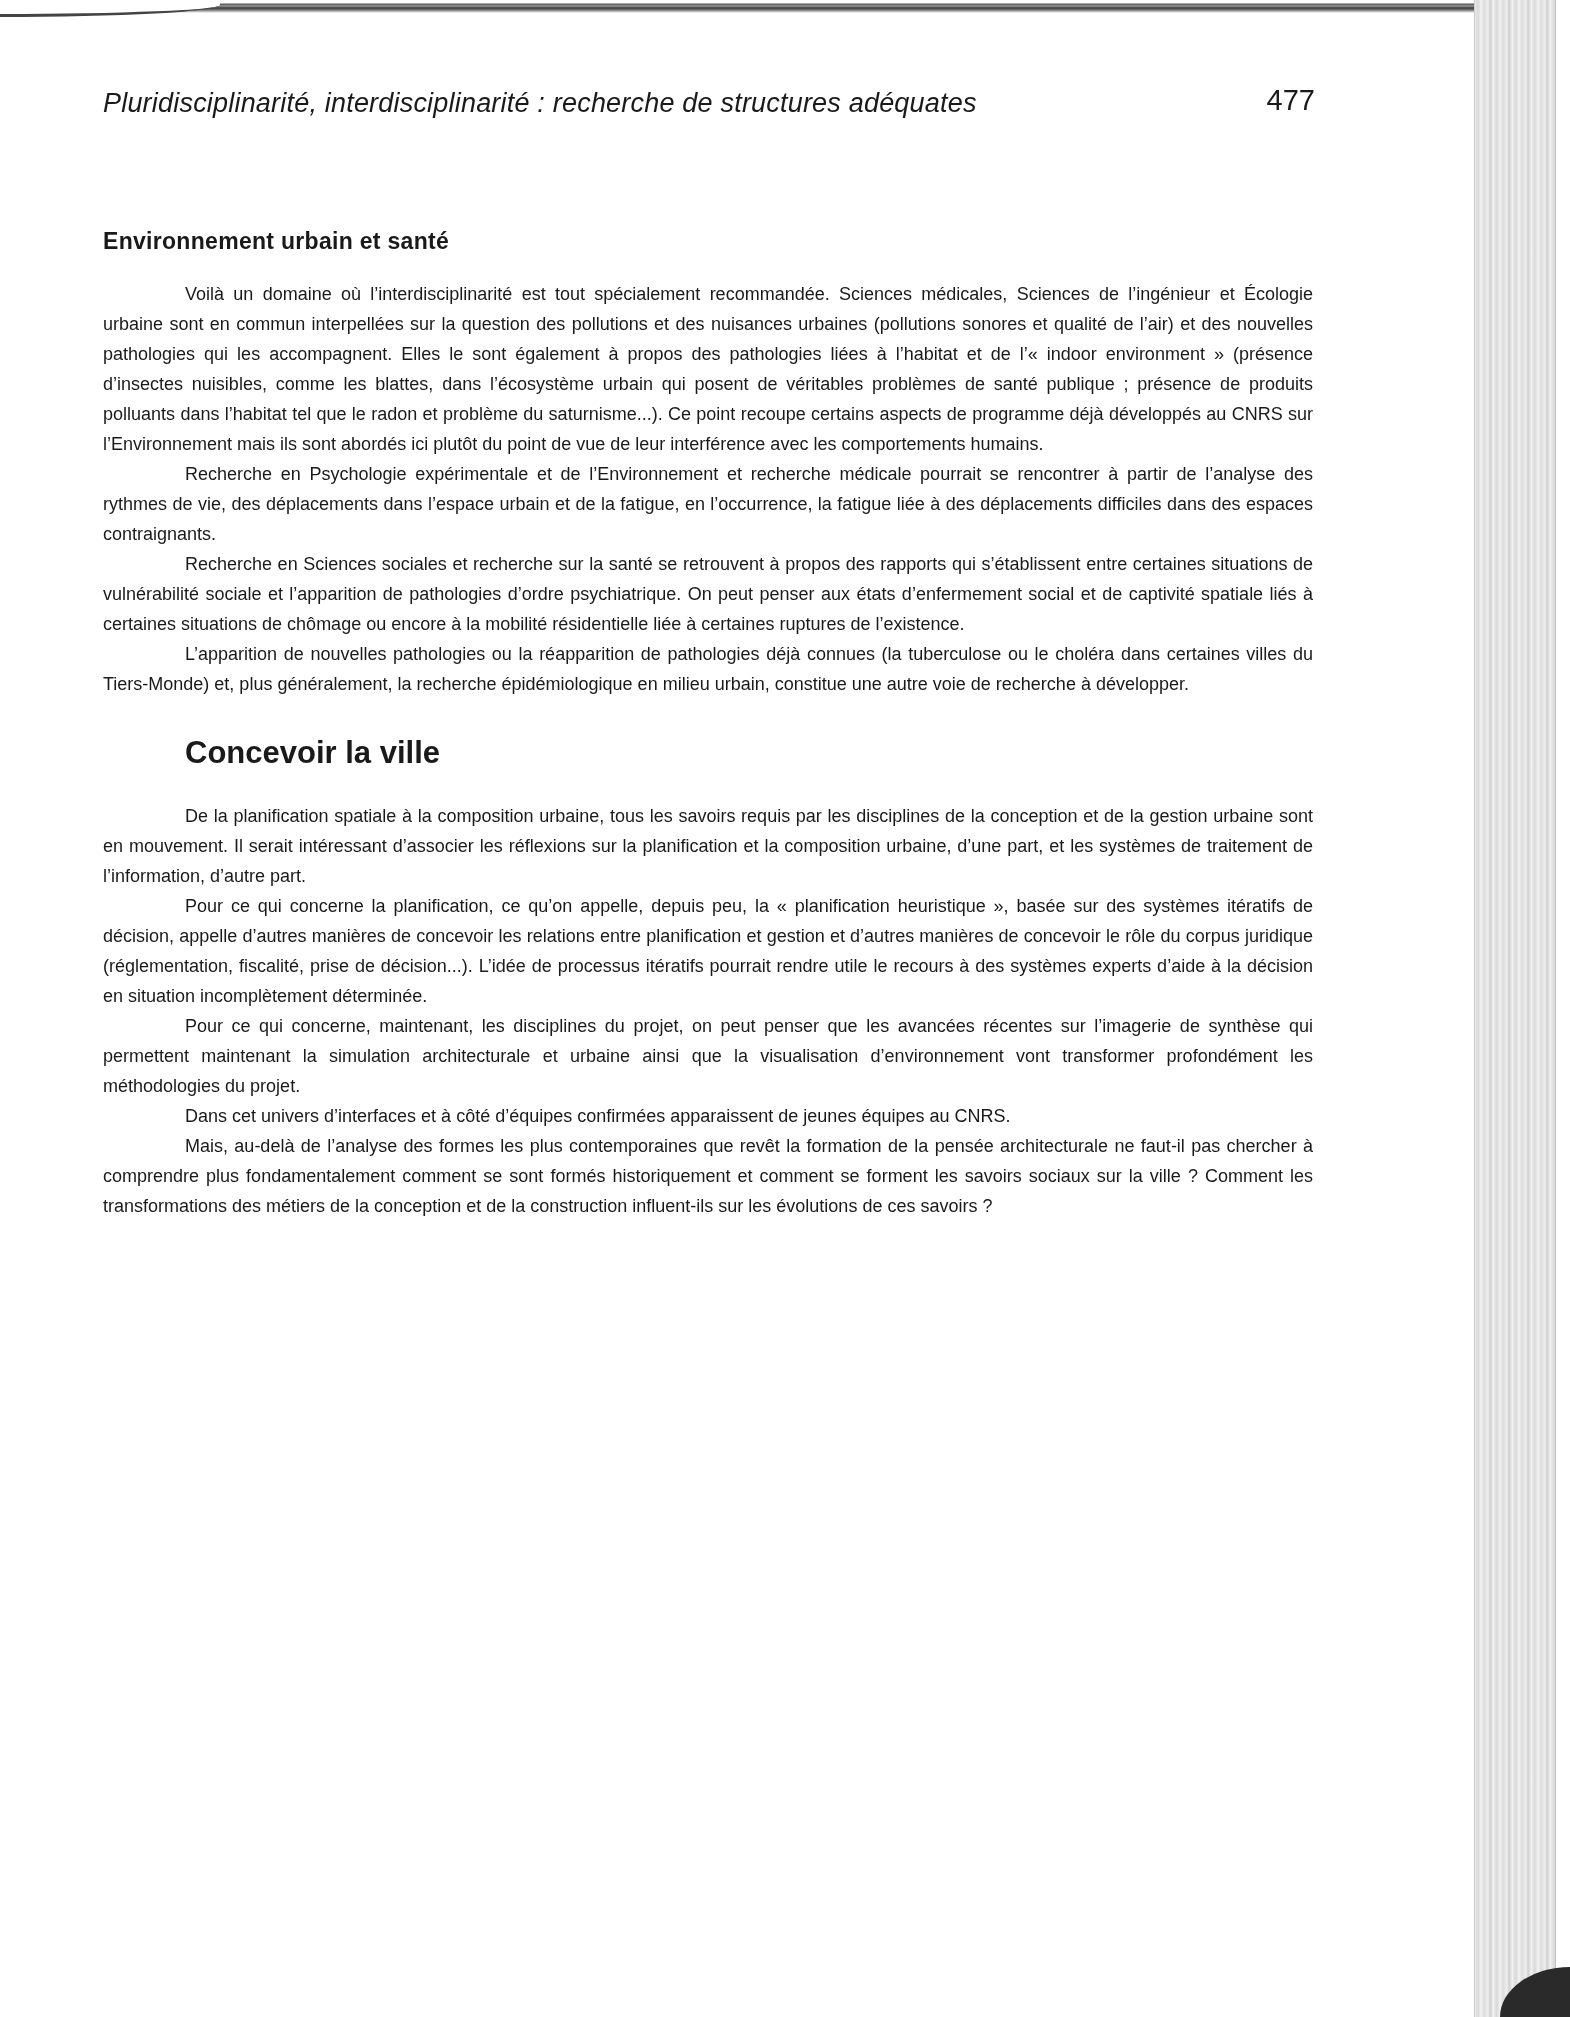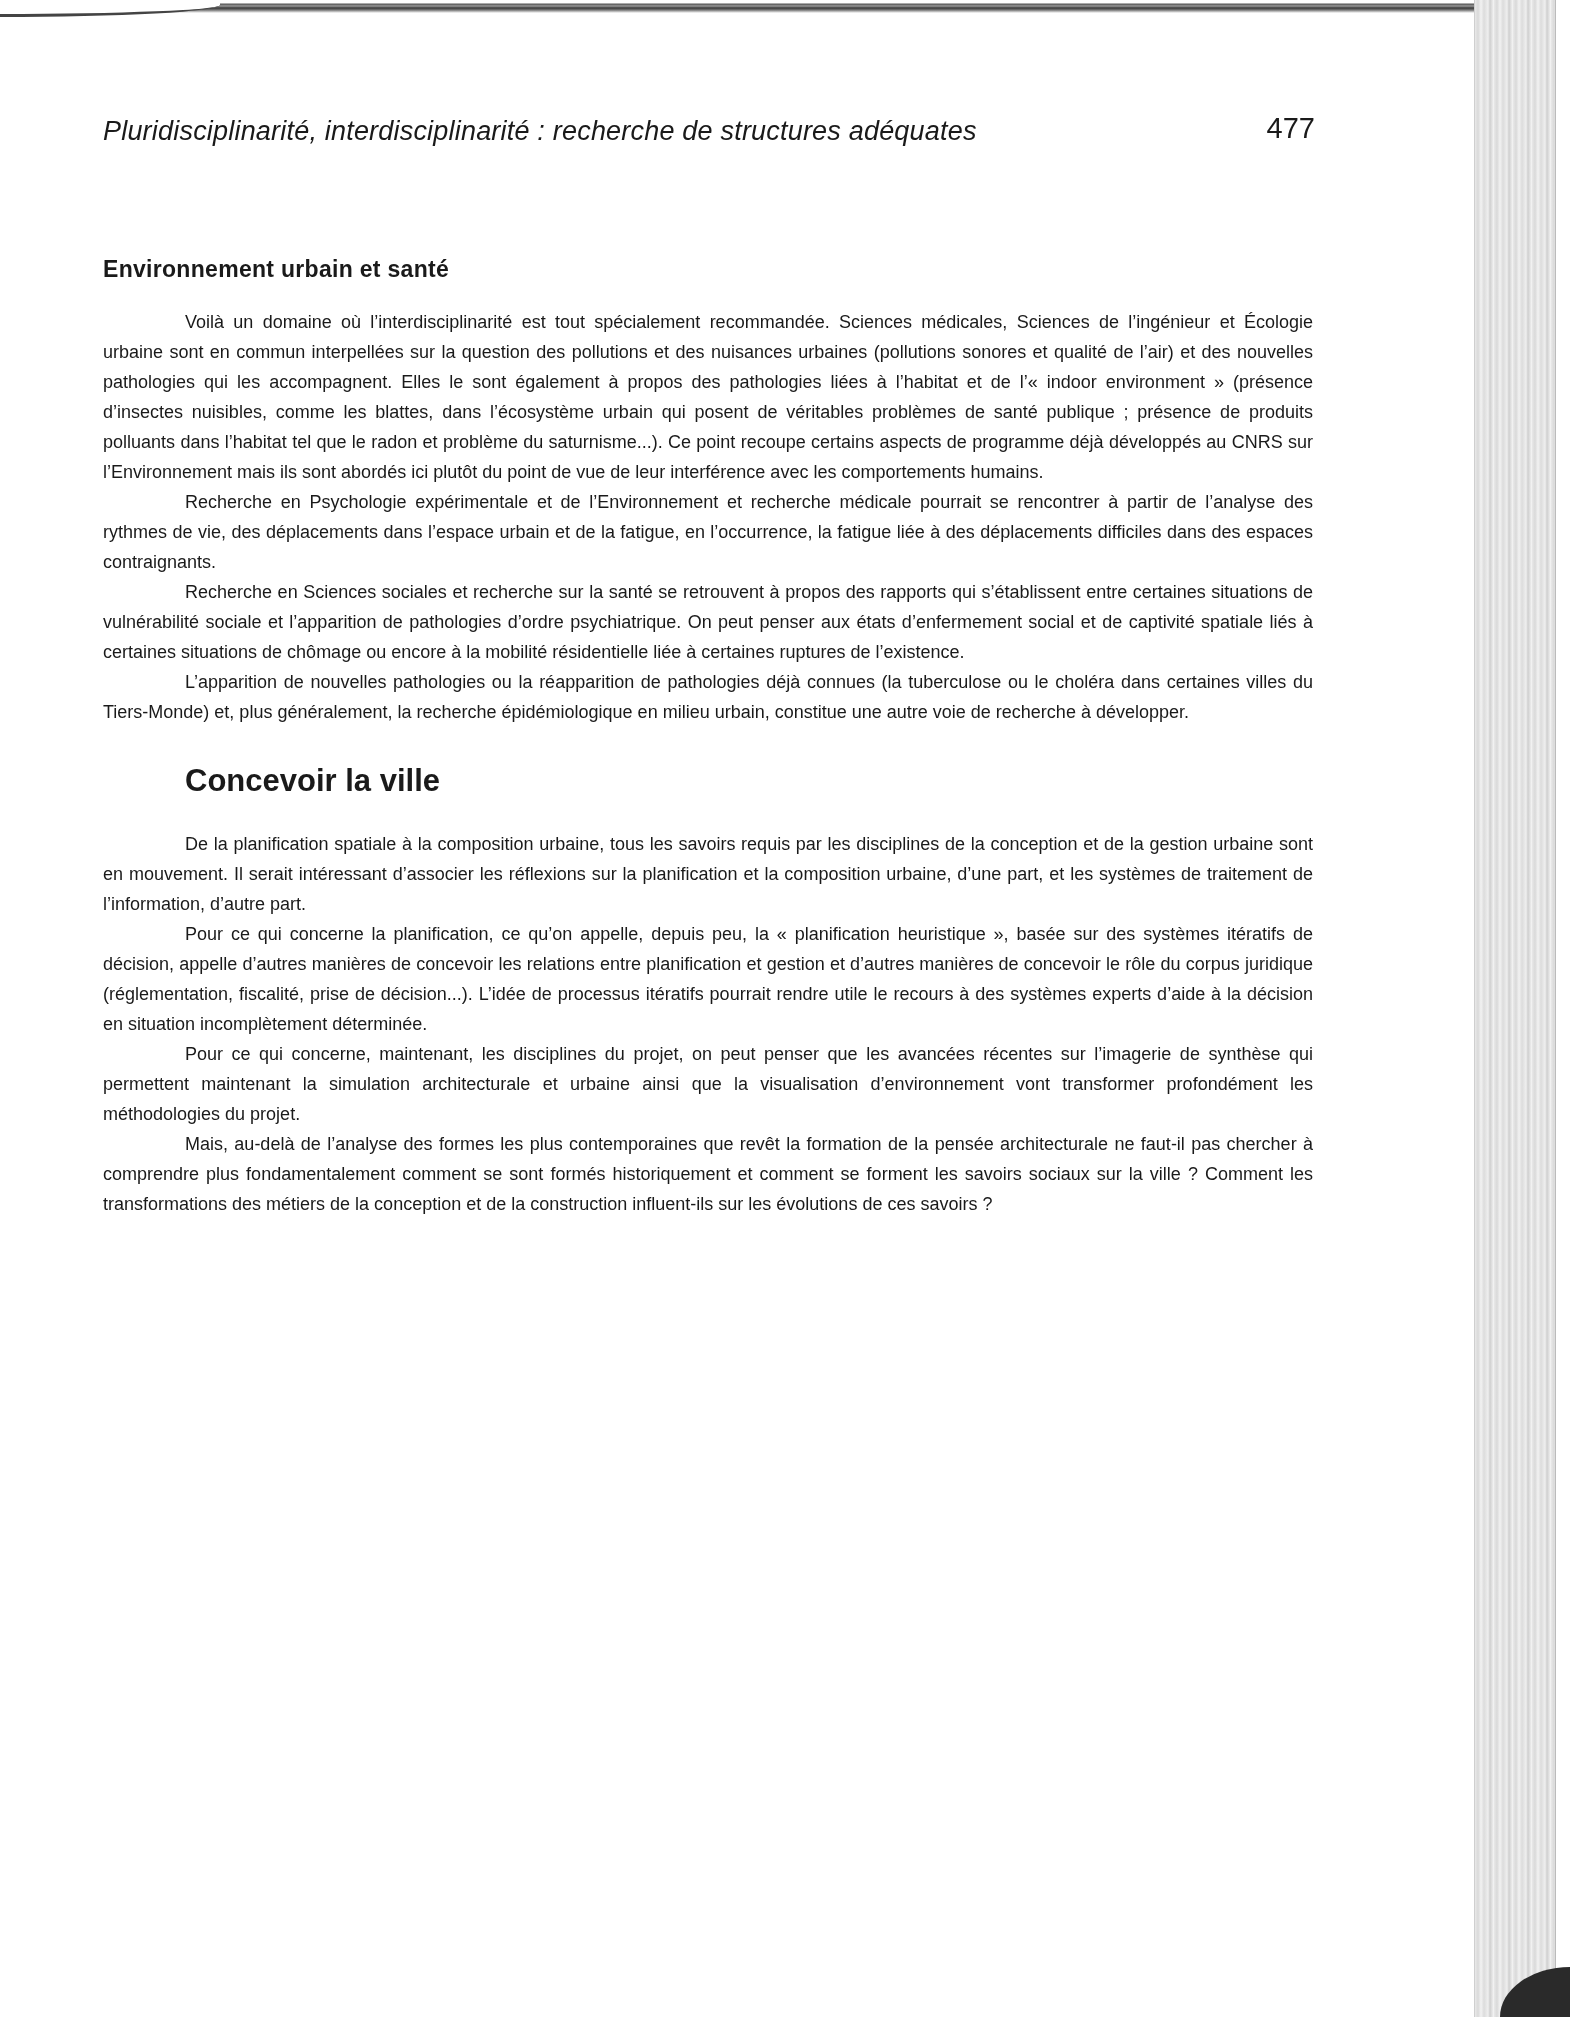--- a/index.html
+++ b/index.html
@@ -55,21 +55,20 @@
   }
   .page {
     position: absolute;
     left: 103px;
     top: 88px;
     width: 1210px;
   }
   .running-head {
     position: relative;
     height: 40px;
-    margin-top: 28px;
   }
   .running-title {
     font-style: italic;
     font-size: 27px;
     letter-spacing: 0.2px;
     position: absolute;
     left: 0; top: 0;
   }
   .page-number {
     font-size: 29px;
@@ -125,15 +124,16 @@
     <p class="para">Recherche en Psychologie expérimentale et de l’Environnement et recherche médicale pourrait se rencontrer à partir de l’analyse des rythmes de vie, des déplacements dans l’espace urbain et de la fatigue, en l’occurrence, la fatigue liée à des déplacements difficiles dans des espaces contraignants.</p>
     <p class="para">Recherche en Sciences sociales et recherche sur la santé se retrouvent à propos des rapports qui s’établissent entre certaines situations de vulnérabilité sociale et l’apparition de pathologies d’ordre psychiatrique. On peut penser aux états d’enfermement social et de captivité spatiale liés à certaines situations de chômage ou encore à la mobilité résidentielle liée à certaines ruptures de l’existence.</p>
     <p class="para">L’apparition de nouvelles pathologies ou la réapparition de pathologies déjà connues (la tuberculose ou le choléra dans certaines villes du Tiers-Monde) et, plus généralement, la recherche épidémiologique en milieu urbain, constitue une autre voie de recherche à développer.</p>
   </div>
 
   <div>
     <div class="sub-heading">Concevoir la ville</div>
     <p class="para">De la planification spatiale à la composition urbaine, tous les savoirs requis par les disciplines de la conception et de la gestion urbaine sont en mouvement. Il serait intéressant d’associer les réflexions sur la planification et la composition urbaine, d’une part, et les systèmes de traitement de l’information, d’autre part.</p>
     <p class="para">Pour ce qui concerne la planification, ce qu’on appelle, depuis peu, la « planification heuristique », basée sur des systèmes itératifs de décision, appelle d’autres manières de concevoir les relations entre planification et gestion et d’autres manières de concevoir le rôle du corpus juridique (réglementation, fiscalité, prise de décision...). L’idée de processus itératifs pourrait rendre utile le recours à des systèmes experts d’aide à la décision en situation incomplètement déterminée.</p>
     <p class="para">Pour ce qui concerne, maintenant, les disciplines du projet, on peut penser que les avancées récentes sur l’imagerie de synthèse qui permettent maintenant la simulation architecturale et urbaine ainsi que la visualisation d’environnement vont transformer profondément les méthodologies du projet.</p>
+    <p class="para">Dans cet univers d’interfaces et à côté d’équipes confirmées apparaissent de jeunes équipes au CNRS.</p>
     <p class="para">Mais, au-delà de l’analyse des formes les plus contemporaines que revêt la formation de la pensée architecturale ne faut-il pas chercher à comprendre plus fondamentalement comment se sont formés historiquement et comment se forment les savoirs sociaux sur la ville ? Comment les transformations des métiers de la conception et de la construction influent-ils sur les évolutions de ces savoirs ?</p>
   </div>
 </div>
 
 </body></html>

